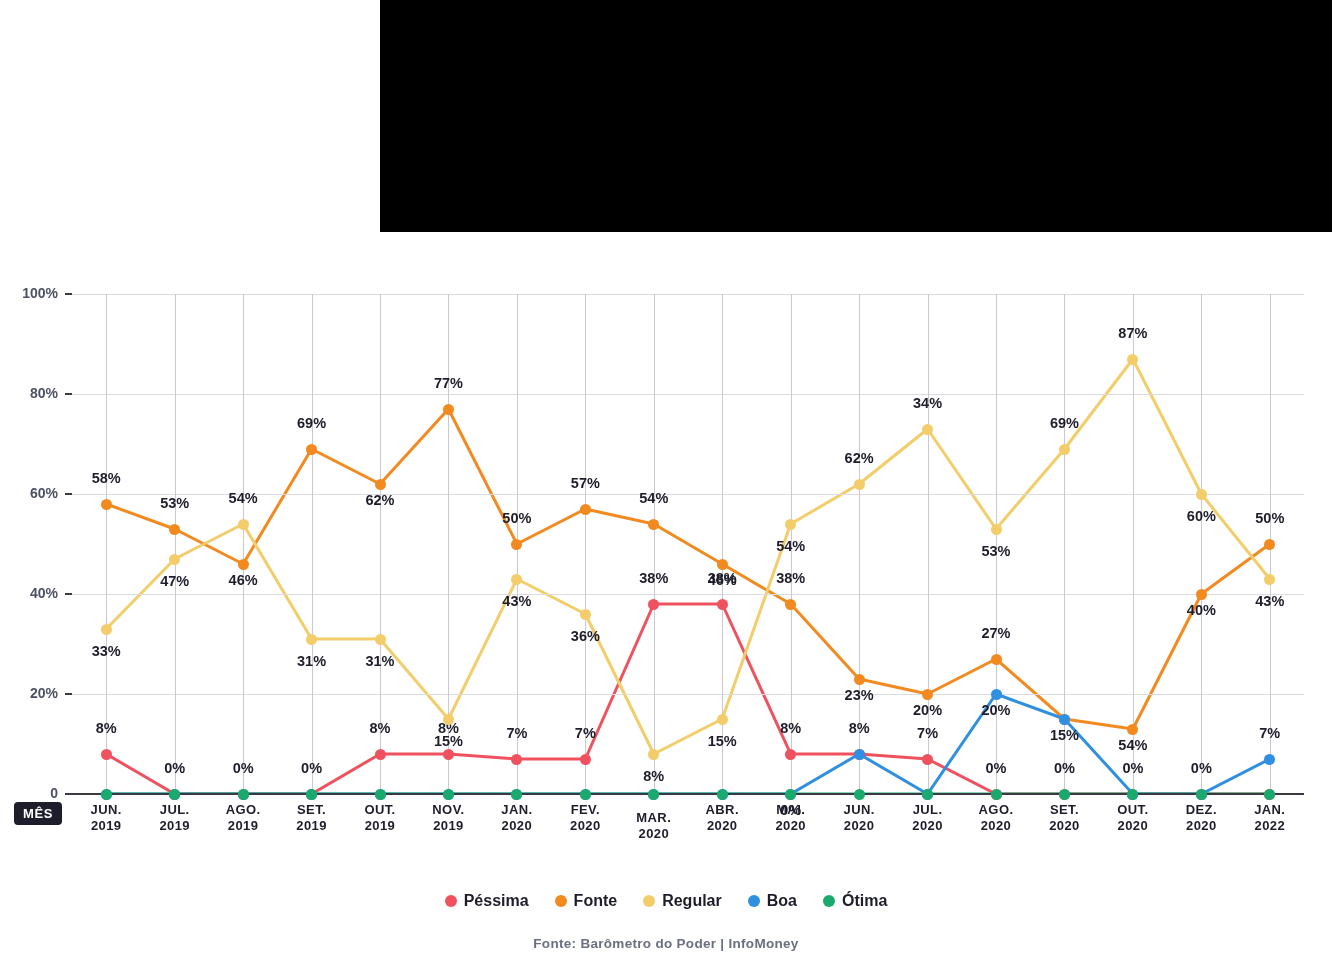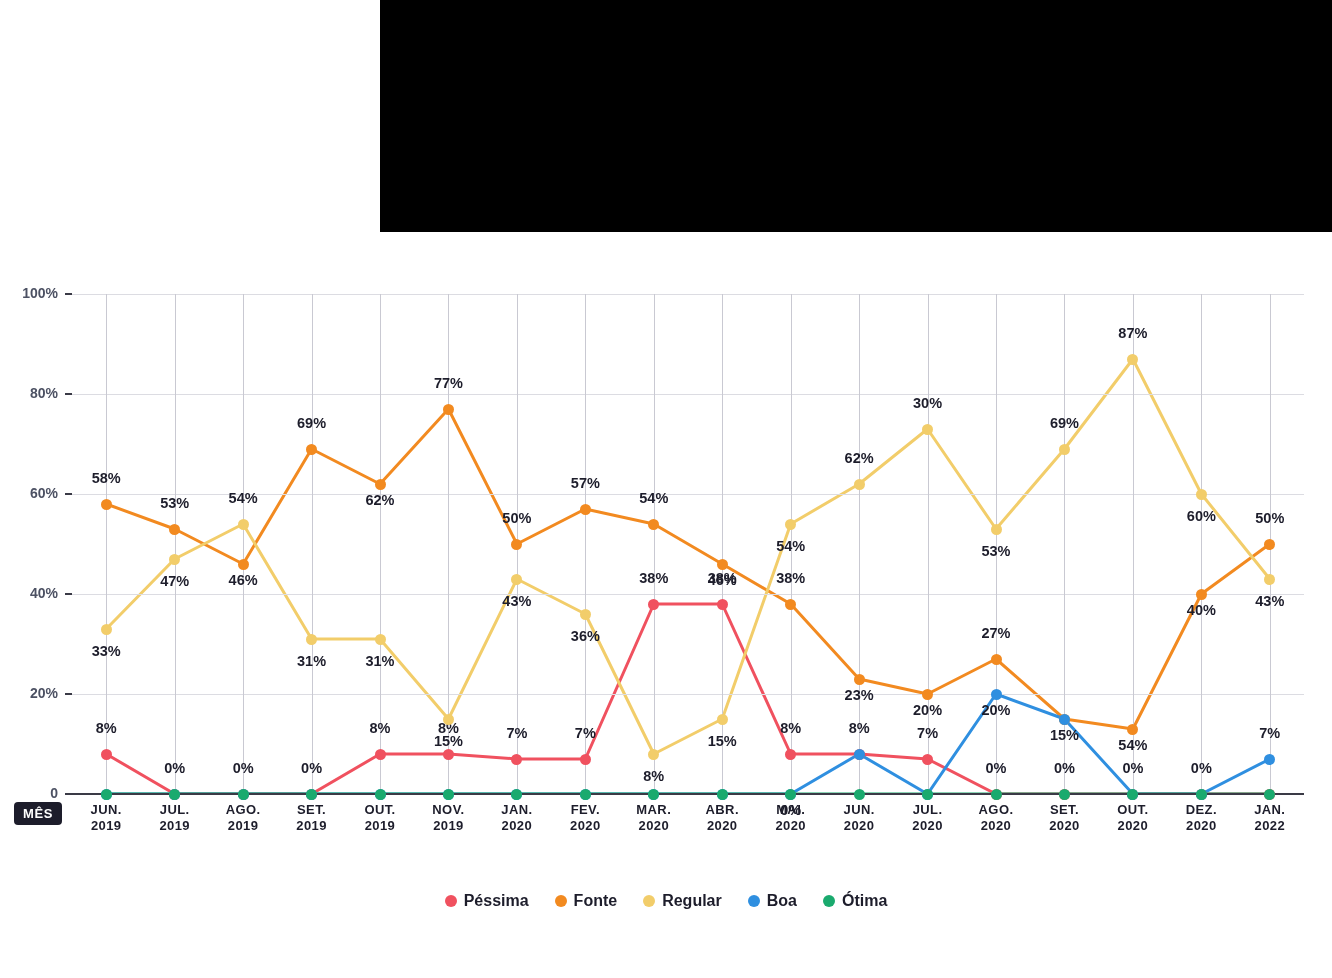--- a/index.html
+++ b/index.html
@@ -245,21 +245,21 @@
       <div class="dlabel" style="left: 513.333px; top: 334px;">36%</div>
       <div class="dot" style="left: 581.778px; top: 460px; background: rgb(242, 205, 106);"></div>
       <div class="dlabel" style="left: 581.778px; top: 474px;">8%</div>
       <div class="dot" style="left: 650.222px; top: 425px; background: rgb(242, 205, 106);"></div>
       <div class="dlabel" style="left: 650.222px; top: 439px;">15%</div>
       <div class="dot" style="left: 718.667px; top: 230px; background: rgb(242, 205, 106);"></div>
       <div class="dlabel" style="left: 718.667px; top: 244px;">54%</div>
       <div class="dot" style="left: 787.111px; top: 190px; background: rgb(242, 205, 106);"></div>
       <div class="dlabel" style="left: 787.111px; top: 156px;">62%</div>
       <div class="dot" style="left: 855.556px; top: 135px; background: rgb(242, 205, 106);"></div>
-      <div class="dlabel" style="left: 855.556px; top: 101px;">30%</div>
+      <div class="dlabel" style="left: 855.556px; top: 101px;">34%</div>
       <div class="dot" style="left: 924px; top: 235px; background: rgb(242, 205, 106);"></div>
       <div class="dlabel" style="left: 924px; top: 249px;">53%</div>
       <div class="dot" style="left: 992.444px; top: 155px; background: rgb(242, 205, 106);"></div>
       <div class="dlabel" style="left: 992.444px; top: 121px;">69%</div>
       <div class="dot" style="left: 1060.89px; top: 65px; background: rgb(242, 205, 106);"></div>
       <div class="dlabel" style="left: 1060.89px; top: 31px;">87%</div>
       <div class="dot" style="left: 1129.33px; top: 200px; background: rgb(242, 205, 106);"></div>
       <div class="dlabel" style="left: 1129.33px; top: 214px;">60%</div>
       <div class="dot" style="left: 1197.78px; top: 285px; background: rgb(242, 205, 106);"></div>
       <div class="dlabel" style="left: 1197.78px; top: 299px;">43%</div>
@@ -307,21 +307,21 @@
   <div id="mes-badge">MÊS</div>
   <div id="xaxis">
       <div class="xtick" style="left: 34.2222px; top: 2px;"><span>JUN.</span><br><span>2019</span></div>
       <div class="xtick" style="left: 102.667px; top: 2px;"><span>JUL.</span><br><span>2019</span></div>
       <div class="xtick" style="left: 171.111px; top: 2px;"><span>AGO.</span><br><span>2019</span></div>
       <div class="xtick" style="left: 239.556px; top: 2px;"><span>SET.</span><br><span>2019</span></div>
       <div class="xtick" style="left: 308px; top: 2px;"><span>OUT.</span><br><span>2019</span></div>
       <div class="xtick" style="left: 376.444px; top: 2px;"><span>NOV.</span><br><span>2019</span></div>
       <div class="xtick" style="left: 444.889px; top: 2px;"><span>JAN.</span><br><span>2020</span></div>
       <div class="xtick" style="left: 513.333px; top: 2px;"><span>FEV.</span><br><span>2020</span></div>
-      <div class="xtick" style="left: 581.778px; top: 2px;"><span>MAR.</span><br><span>2020</span></div>
+      <div class="xtick" style="left: 581.778px; top: 10px;"><span>MAR.</span><br><span>2020</span></div>
       <div class="xtick" style="left: 650.222px; top: 2px;"><span>ABR.</span><br><span>2020</span></div>
       <div class="xtick" style="left: 718.667px; top: 2px;"><span>MAI.</span><br><span>2020</span></div>
       <div class="xtick" style="left: 787.111px; top: 2px;"><span>JUN.</span><br><span>2020</span></div>
       <div class="xtick" style="left: 855.556px; top: 2px;"><span>JUL.</span><br><span>2020</span></div>
       <div class="xtick" style="left: 924px; top: 2px;"><span>AGO.</span><br><span>2020</span></div>
       <div class="xtick" style="left: 992.444px; top: 2px;"><span>SET.</span><br><span>2020</span></div>
       <div class="xtick" style="left: 1060.89px; top: 2px;"><span>OUT.</span><br><span>2020</span></div>
       <div class="xtick" style="left: 1129.33px; top: 2px;"><span>DEZ.</span><br><span>2020</span></div>
       <div class="xtick" style="left: 1197.78px; top: 2px;"><span>JAN.</span><br><span>2022</span></div>
     </div>
@@ -341,13 +341,14 @@
       </div>
       <div class="legend-item">
         <span class="legend-dot" style="background: rgb(47, 143, 224);"></span>
         <span>Boa</span>
       </div>
       <div class="legend-item">
         <span class="legend-dot" style="background: rgb(26, 170, 110);"></span>
         <span>Ótima</span>
       </div>
     </div>
+  <div id="source">Fonte: Barômetro do Poder | InfoMoney</div>
 </div>
 
 </body></html>

